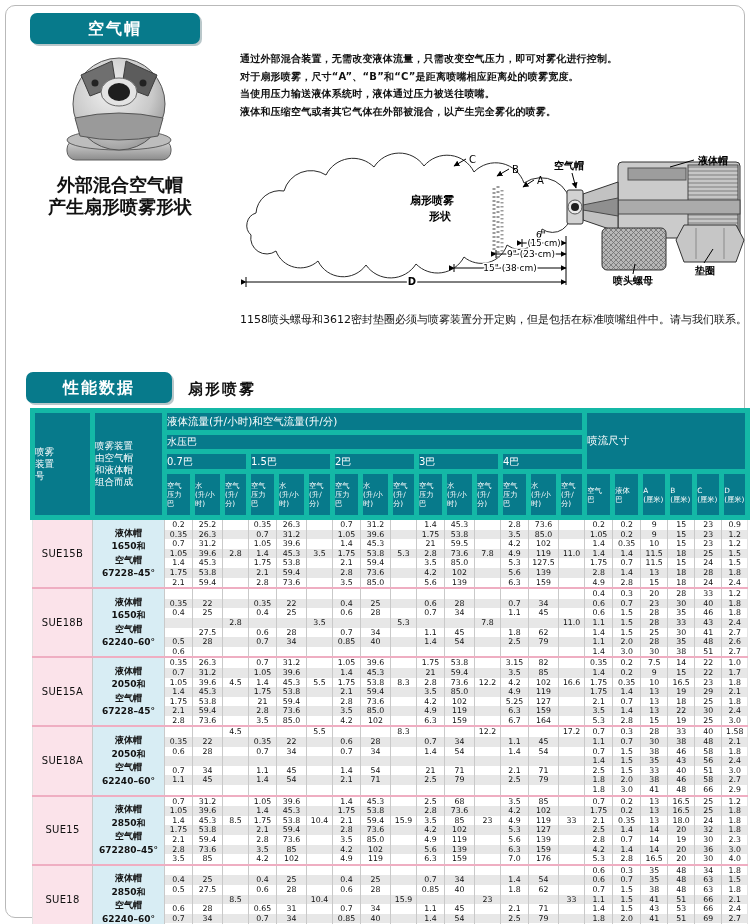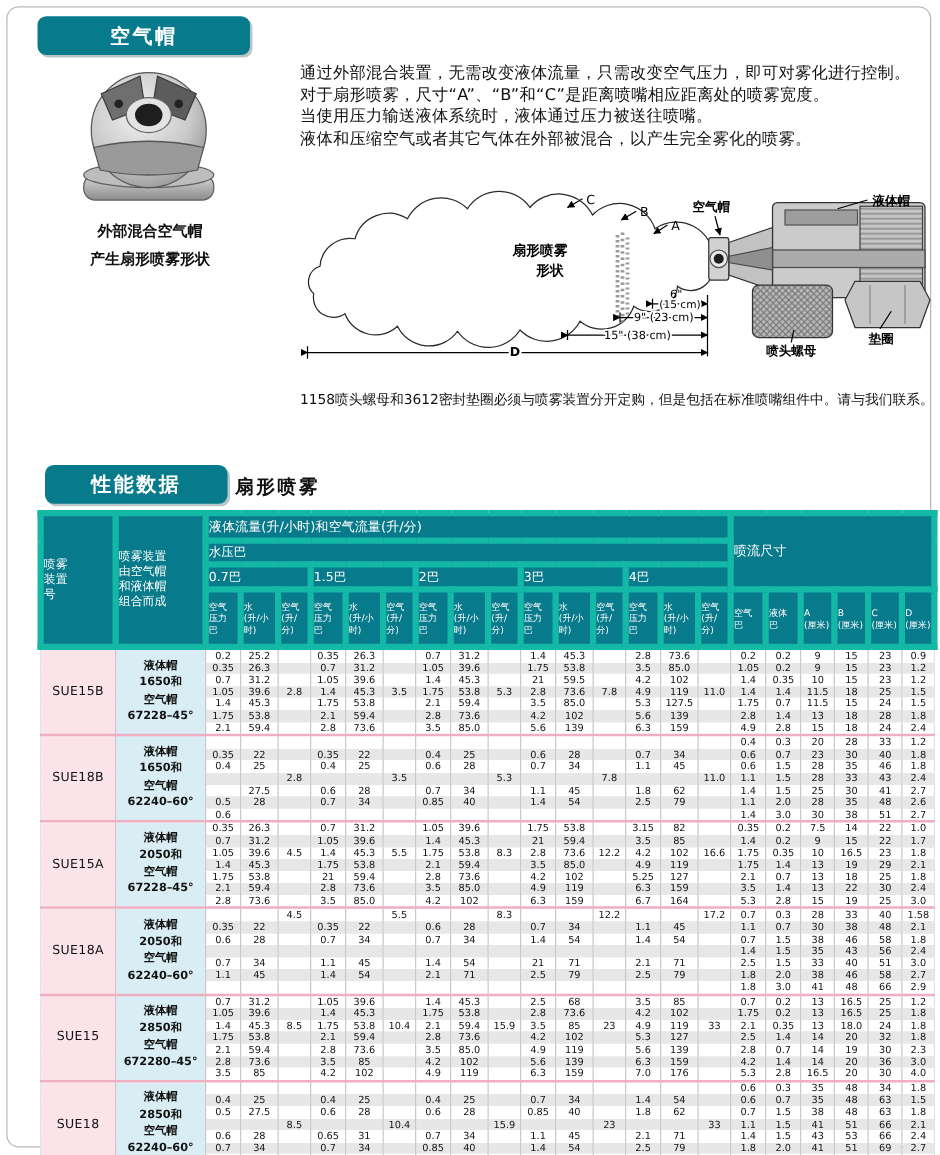--- a/index.html
+++ b/index.html
@@ -2,25 +2,25 @@
 <html><head>
 <meta charset="utf-8">
 <style>
   *{box-sizing:border-box;margin:0;padding:0}
   html,body{width:752px;height:924px;background:#fff;font-family:"DejaVu Sans",sans-serif;color:#111}
   .page{position:relative;width:752px;height:924px;background:#fff;overflow:hidden}
   .page-border{position:absolute;left:5px;top:5px;width:740px;height:913px;border:1px solid #b9b9b9;border-radius:10px;pointer-events:none}
   .tab{position:absolute;background:#077a8b;color:#fff;font-weight:bold;font-size:16px;text-align:center;height:31px;line-height:31px;border-radius:7px;box-shadow:2px 2px 0 #b9c7ca;letter-spacing:2px}
   #tab-aircap{left:30px;top:13px;width:170px}
   #tab-features{left:236px;top:10px;width:184px}
-  #tab-perf{left:36px;top:372px;width:146px}
-  .caption{position:absolute;left:32px;top:174px;width:176px;text-align:center;font-weight:bold;font-size:12px;line-height:22px}
+  #tab-perf{left:26px;top:372px;width:146px}
+  .caption{position:absolute;left:32px;top:174px;width:176px;text-align:center;font-weight:bold;font-size:18px;line-height:22px}
   #photo{position:absolute;left:50px;top:52px}
   #features{position:absolute;left:240px;top:50px;width:506px}
-  .feature-line{font-size:13px;font-weight:normal;line-height:17.6px;letter-spacing:.2px}
+  .feature-line{font-size:10px;font-weight:bold;line-height:17.6px;letter-spacing:.2px}
   #diagram{position:absolute;left:236px;top:150px}
   #note{position:absolute;left:240px;top:312px;width:508px;font-size:11px;font-weight:normal}
   #perf-subtitle{position:absolute;left:188px;top:380px;font-size:15px;font-weight:bold;letter-spacing:2px}
   #table-wrap{position:absolute;left:30px;top:408px;width:715px}
   table{border-collapse:collapse;table-layout:fixed;width:715px;border-bottom:2px solid #efaec2;border-left:1px solid #e3e3e3;border-right:1px solid #e3e3e3}
   thead th{background:#077a8b;color:#fff;font-weight:normal;border:5px solid #14b8a6;text-align:left;vertical-align:middle;white-space:pre-line;padding:0}
   .th-side{font-size:9.5px;line-height:12px}
   .th-flow{font-size:10.5px;height:22px}
   .th-band{font-size:10px;height:18px}
   .th-press{font-size:10px;height:20px}

